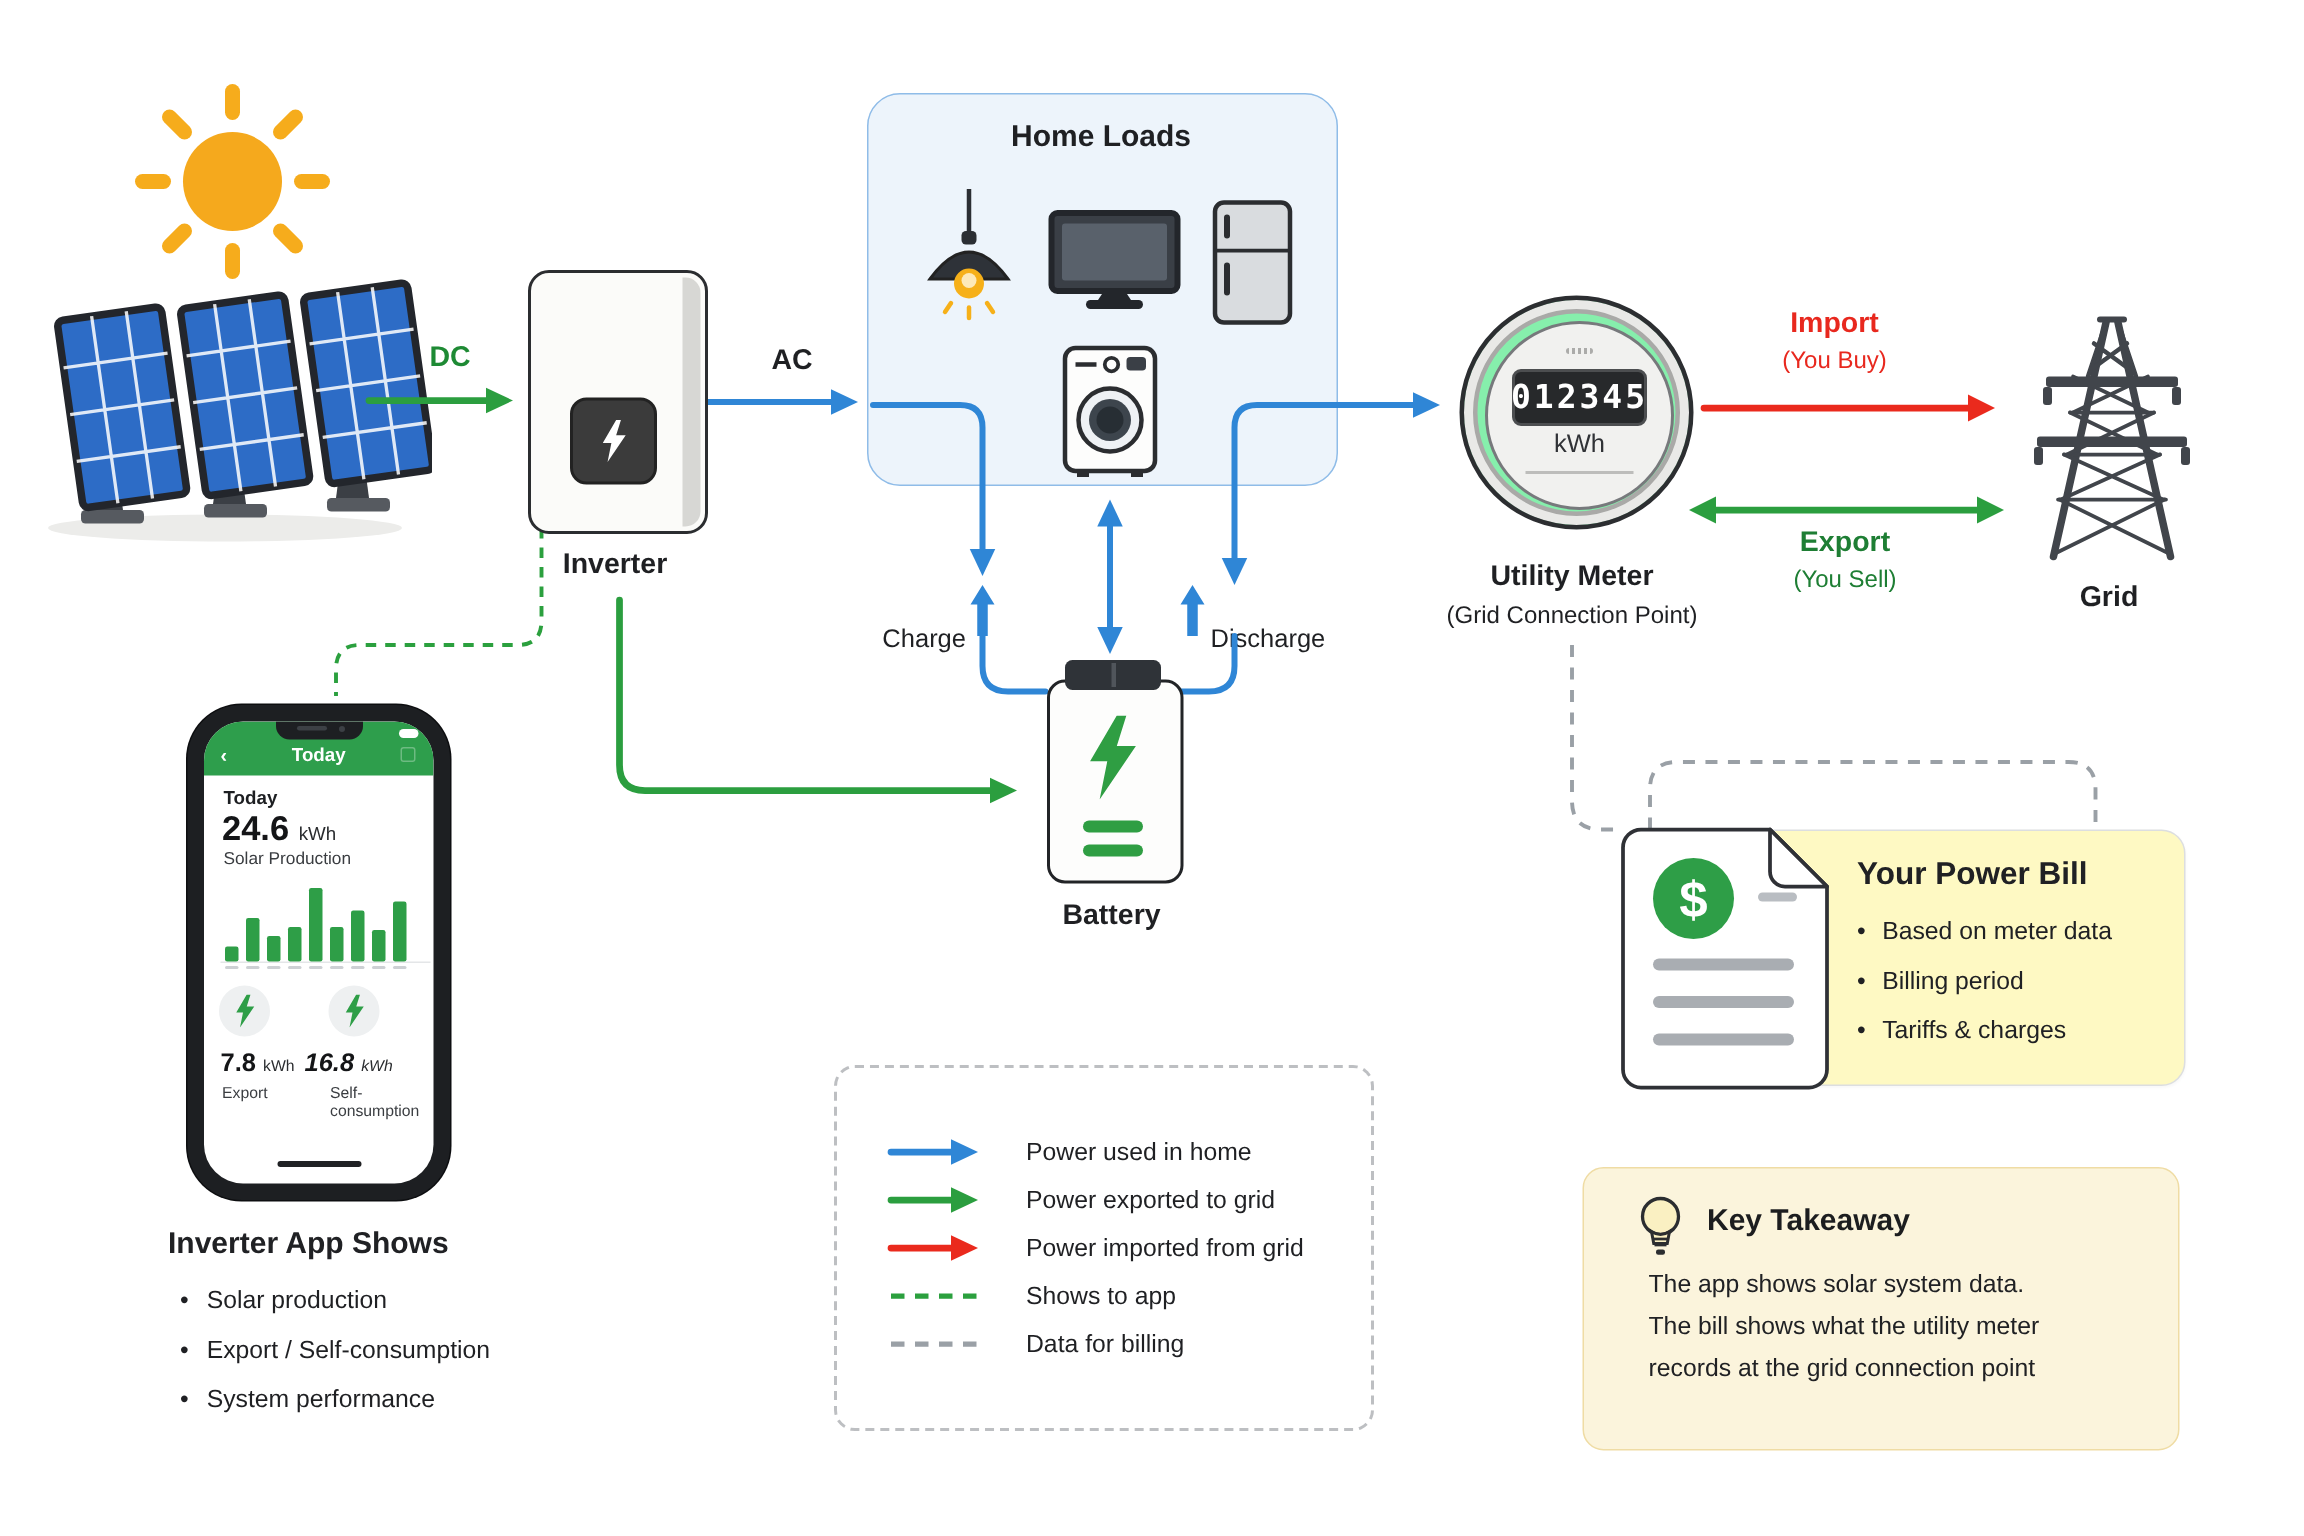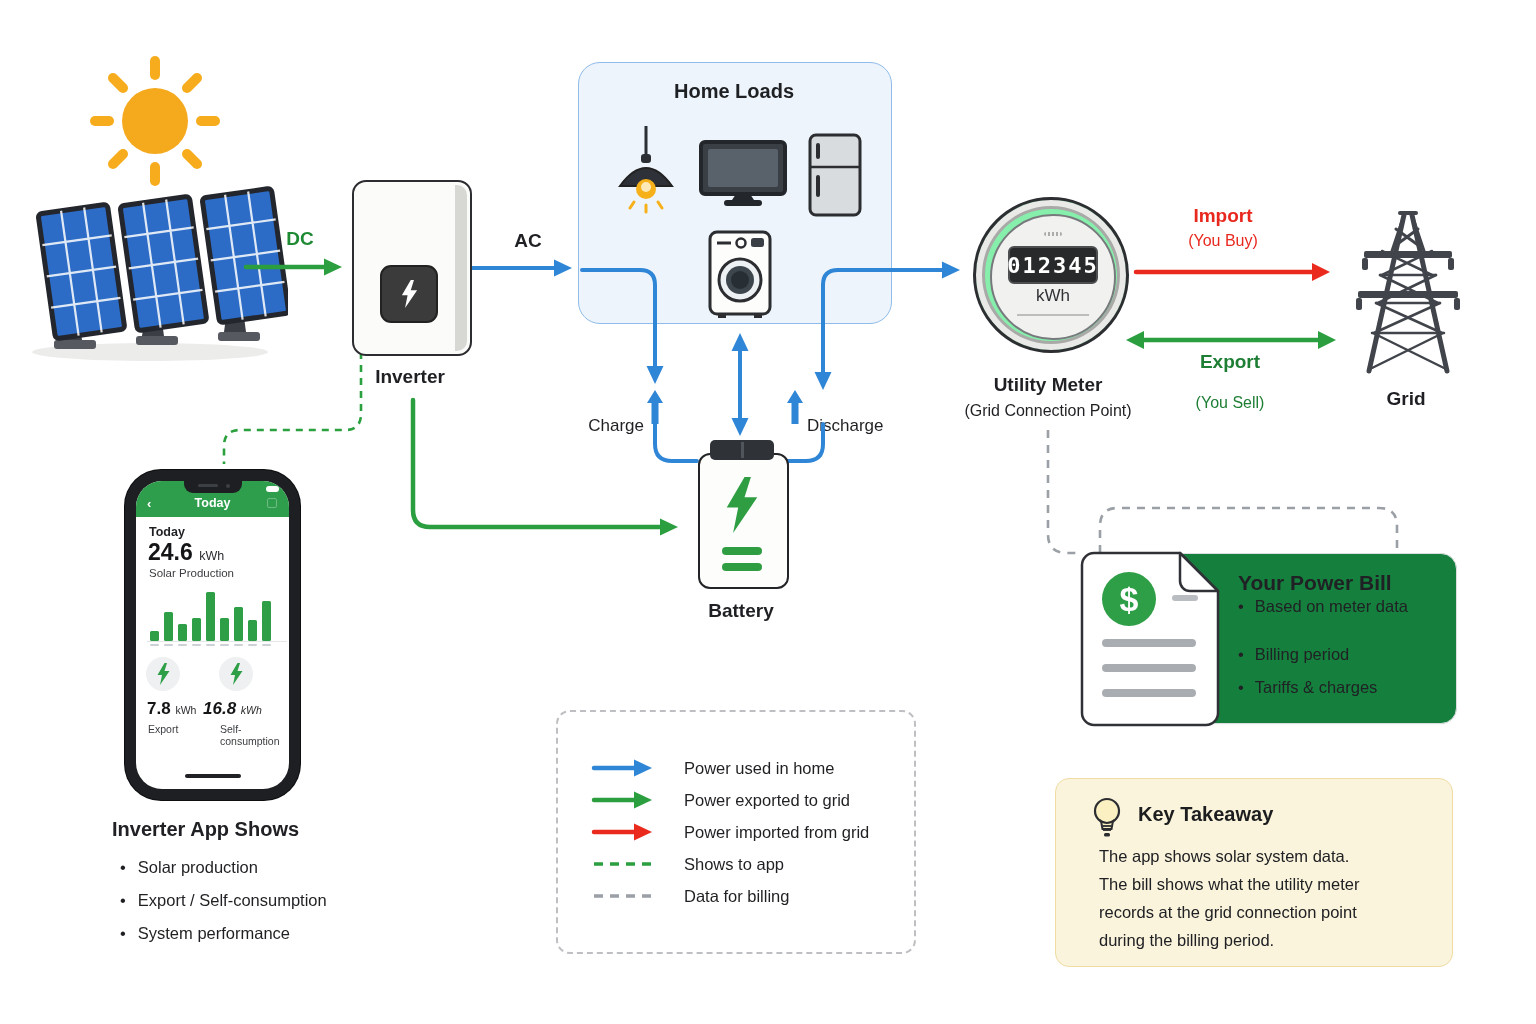--- a/index.html
+++ b/index.html
@@ -78,21 +78,21 @@
   .stat-lbl{position:absolute;font-size:10.5px;color:#3a3d41;}
   .home-ind{position:absolute;left:50%;bottom:11px;transform:translateX(-50%);width:56px;height:4px;
             border-radius:2px;background:#202124;}
 
   
   .appshows-title{left:112px;top:818px;font-size:20px;font-weight:700;position:absolute;}
   .bullet-item{position:absolute;font-size:16.5px;color:#1f2023;}
   .bullet-item::before{content:"•";margin-right:12px;color:#1f2023;}
 
   
-  .bill-card{left:1085px;top:553px;width:370px;height:169px;background:#15803d;border:1.5px solid #dcdee0;
+  .bill-card{left:1085px;top:553px;width:370px;height:169px;background:#fef9c3;border:1.5px solid #dcdee0;
              border-radius:16px;z-index:3;box-shadow:0 1px 2px rgba(0,0,0,0.03);}
   .bill-title{position:absolute;left:152px;top:17px;font-size:21px;font-weight:700;}
   .bill-bullet{position:absolute;left:152px;font-size:16.5px;}
   .bill-bullet::before{content:"•";margin-right:11px;}
   .bill-doc{left:1068px;top:543px;z-index:4;}
 
   
   .legend{left:556px;top:710px;width:360px;height:244px;border:2px dashed #bdbfc2;border-radius:14px;
           z-index:3;display:flex;flex-direction:column;justify-content:center;gap:13px;padding-left:32px;box-sizing:border-box;}
   .legend-row{display:flex;align-items:center;gap:28px;}
@@ -260,21 +260,21 @@
       <div class="meter-kwh">kWh</div>
       <div class="meter-slot"></div>
     </div>
   </div>
   <div class="lbl" style="left:958px;top:374px;width:180px;z-index:3">Utility Meter</div>
   <div class="sub" style="left:938px;top:402px;width:220px;z-index:3">(Grid Connection Point)</div>
 
   <div class="lbl" style="left:1148px;top:205px;width:150px;color:#e8281e;">Import</div>
   <div class="sub" style="left:1148px;top:232px;width:150px;color:#e8281e;">(You Buy)</div>
   <div class="lbl" style="left:1150px;top:351px;width:160px;color:#1e7e34;">Export</div>
-  <div class="sub" style="left:1150px;top:378px;width:160px;color:#1e7e34;margin-top:16px;">(You Sell)</div>
+  <div class="sub" style="left:1150px;top:378px;width:160px;color:#1e7e34;">(You Sell)</div>
 
   <svg class="abs" style="left:1352px;top:205px;z-index:2" width="112" height="175">
     <g stroke="#41454b" fill="none" stroke-linecap="round">
       <path d="M52,10 L17,166" stroke-width="5"></path>
       <path d="M60,10 L95,166" stroke-width="5"></path>
       <path d="M48,8 H64" stroke-width="4"></path>
       <path d="M52,10 L40,46 M60,10 L72,46 M44,24 L66,40 M66,24 L44,40" stroke-width="3"></path>
       <path d="M28,70 H84 M24,98 H88 M20,128 H92" stroke-width="2.5"></path>
       <path d="M30,46 L80,70 M80,46 L30,70" stroke-width="2.5"></path>
       <path d="M28,70 L86,98 M84,70 L26,98" stroke-width="2.5"></path>
@@ -374,21 +374,21 @@
     </div>
   </div>
 
   <div class="appshows-title">Inverter App Shows</div>
   <div class="bullet-item" style="left:120px;top:858px;">Solar production</div>
   <div class="bullet-item" style="left:120px;top:891px;">Export / Self-consumption</div>
   <div class="bullet-item" style="left:120px;top:924px;">System performance</div>
 
   <div class="abs bill-card">
     <div class="bill-title">Your Power Bill</div>
-    <div class="bill-bullet" style="top:43px;">Based on meter data</div>
+    <div class="bill-bullet" style="top:58px;">Based on meter data</div>
     <div class="bill-bullet" style="top:91px;">Billing period</div>
     <div class="bill-bullet" style="top:124px;">Tariffs &amp; charges</div>
   </div>
   <svg class="abs bill-doc" width="160" height="192">
     <path d="M26,10 H112 L150,48 V170 a12,12 0 0 1 -12,12 H26 a12,12 0 0 1 -12,-12 V22 a12,12 0 0 1 12,-12 Z" fill="#ffffff" stroke="#2f3136" stroke-width="2.5"></path>
     <path d="M112,10 V38 a10,10 0 0 0 10,10 H150 Z" fill="#ffffff" stroke="#2f3136" stroke-width="2.5" stroke-linejoin="round"></path>
     <circle cx="61" cy="56" r="27" fill="#2e9e47"></circle>
     <text x="61" y="68" text-anchor="middle" font-family="Liberation Sans, sans-serif" font-size="34" font-weight="700" fill="#ffffff">$</text>
     <rect x="104" y="52" width="26" height="6" rx="3" fill="#b9bdc2"></rect>
     <rect x="34" y="96" width="94" height="8" rx="4" fill="#a9adb2"></rect>
@@ -437,16 +437,15 @@
       <circle cx="15" cy="15" r="12" fill="#faf0c2" stroke="#2b2d30" stroke-width="2.2"></circle>
       <path d="M9,25 q6,4 12,0 l-1.5,8 h-9 Z" fill="#faf0c2" stroke="#2b2d30" stroke-width="2"></path>
       <line x1="10.5" y1="30" x2="19.5" y2="30" stroke="#2b2d30" stroke-width="1.8"></line>
       <line x1="11" y1="34" x2="19" y2="34" stroke="#2b2d30" stroke-width="1.8"></line>
       <rect x="12" y="37" width="6" height="3.5" rx="1.5" fill="#2b2d30"></rect>
     </svg>
     <div class="takeaway-title">Key Takeaway</div>
     <div class="takeaway-line" style="top:91px;">The bill shows what the utility meter</div>
     <div class="takeaway-line" style="top:63px;">The app shows solar system data.</div>
     <div class="takeaway-line" style="top:119px;">records at the grid connection point</div>
-    <div class="takeaway-line" style="top:147px;">during the billing period.</div>
   </div>
 
 </div>
 
 </body></html>

